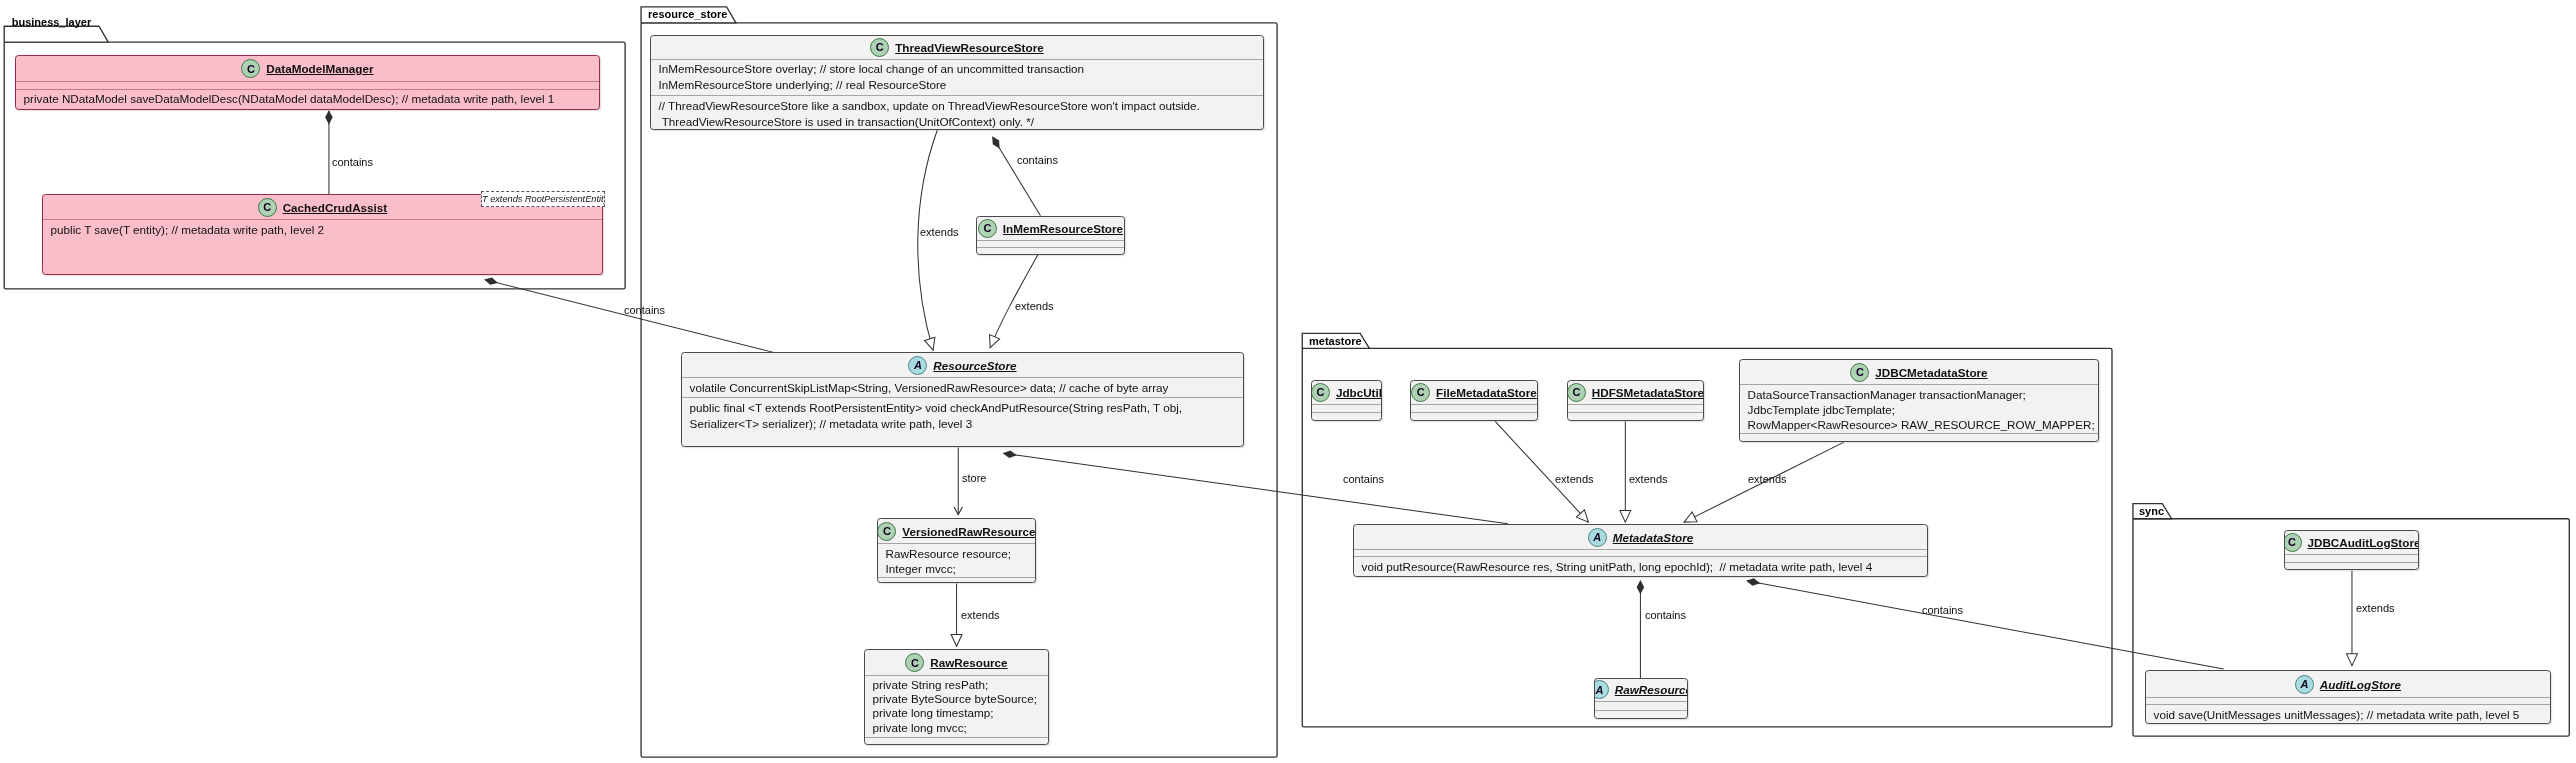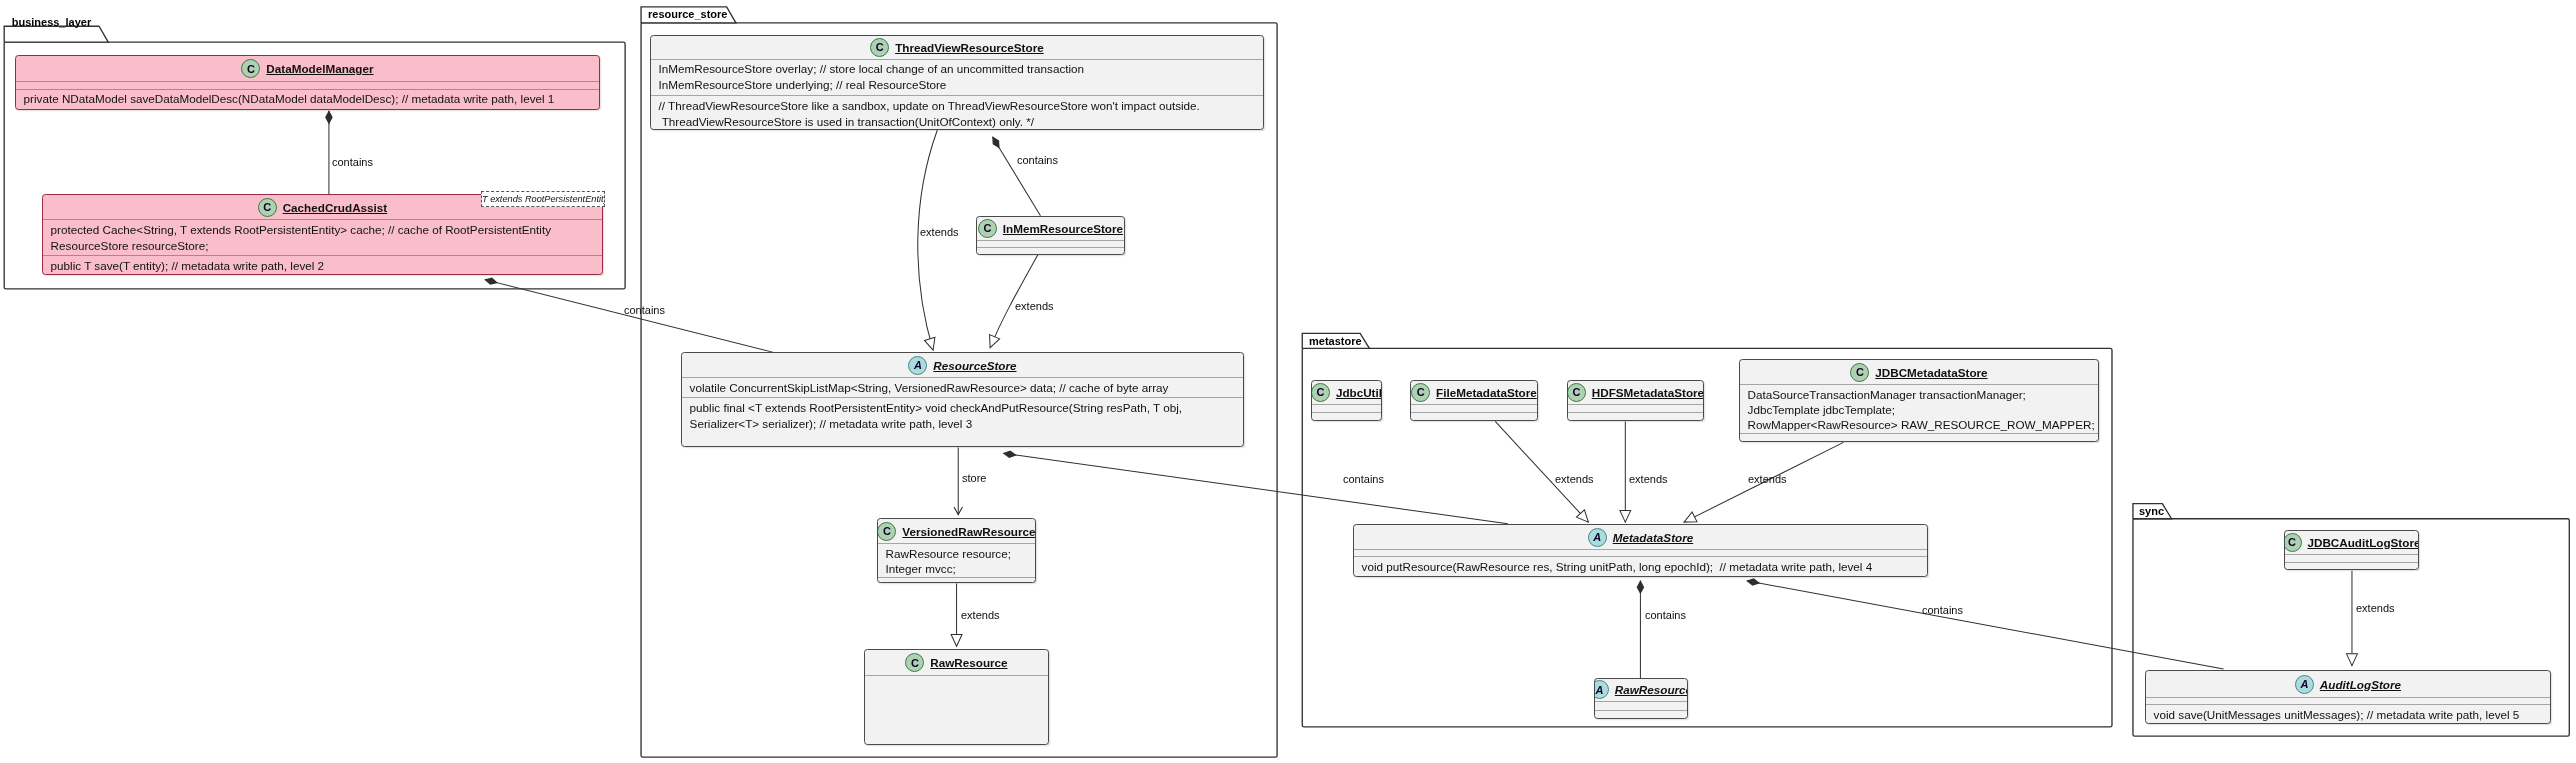--- a/index.html
+++ b/index.html
@@ -128,24 +128,20 @@
       <div class="ln">private NDataModel saveDataModelDesc(NDataModel dataModelDesc); // metadata write path, level 1</div>
     </div>
   </div>
 
   <div class="cls pink" id="cca">
     <div class="hd">
       <span class="ic c">C</span>
       <span class="nm">CachedCrudAssist</span>
     </div>
     <div class="sec">
-      <div class="ln">protected Cache&lt;String, T extends RootPersistentEntity&gt; cache; // cache of RootPersistentEntity</div>
-      <div class="ln">ResourceStore resourceStore;</div>
-    </div>
-    <div class="sec">
       <div class="ln">public T save(T entity); // metadata write path, level 2</div>
     </div>
   </div>
   <div class="generic" id="cca-generic">T extends RootPersistentEntity</div>
 
   <div class="cls" id="tvrs">
     <div class="hd">
       <span class="ic c">C</span>
       <span class="nm">ThreadViewResourceStore</span>
     </div>
@@ -191,20 +187,26 @@
       <div class="ln">RawResource resource;</div>
       <div class="ln">Integer mvcc;</div>
     </div>
     <div class="sec secE"></div>
   </div>
 
   <div class="cls lh17" id="rr">
     <div class="hd">
       <span class="ic c">C</span>
       <span class="nm">RawResource</span>
+    </div>
+    <div class="sec">
+      <div class="ln">private String resPath;</div>
+      <div class="ln">private ByteSource byteSource;</div>
+      <div class="ln">private long timestamp;</div>
+      <div class="ln">private long mvcc;</div>
     </div>
     <div class="sec secE"></div>
   </div>
 
   <div class="cls" id="jdbcutil">
     <div class="hd">
       <span class="ic c">C</span>
       <span class="nm">JdbcUtil</span>
     </div>
     <div class="sec secE"></div>

